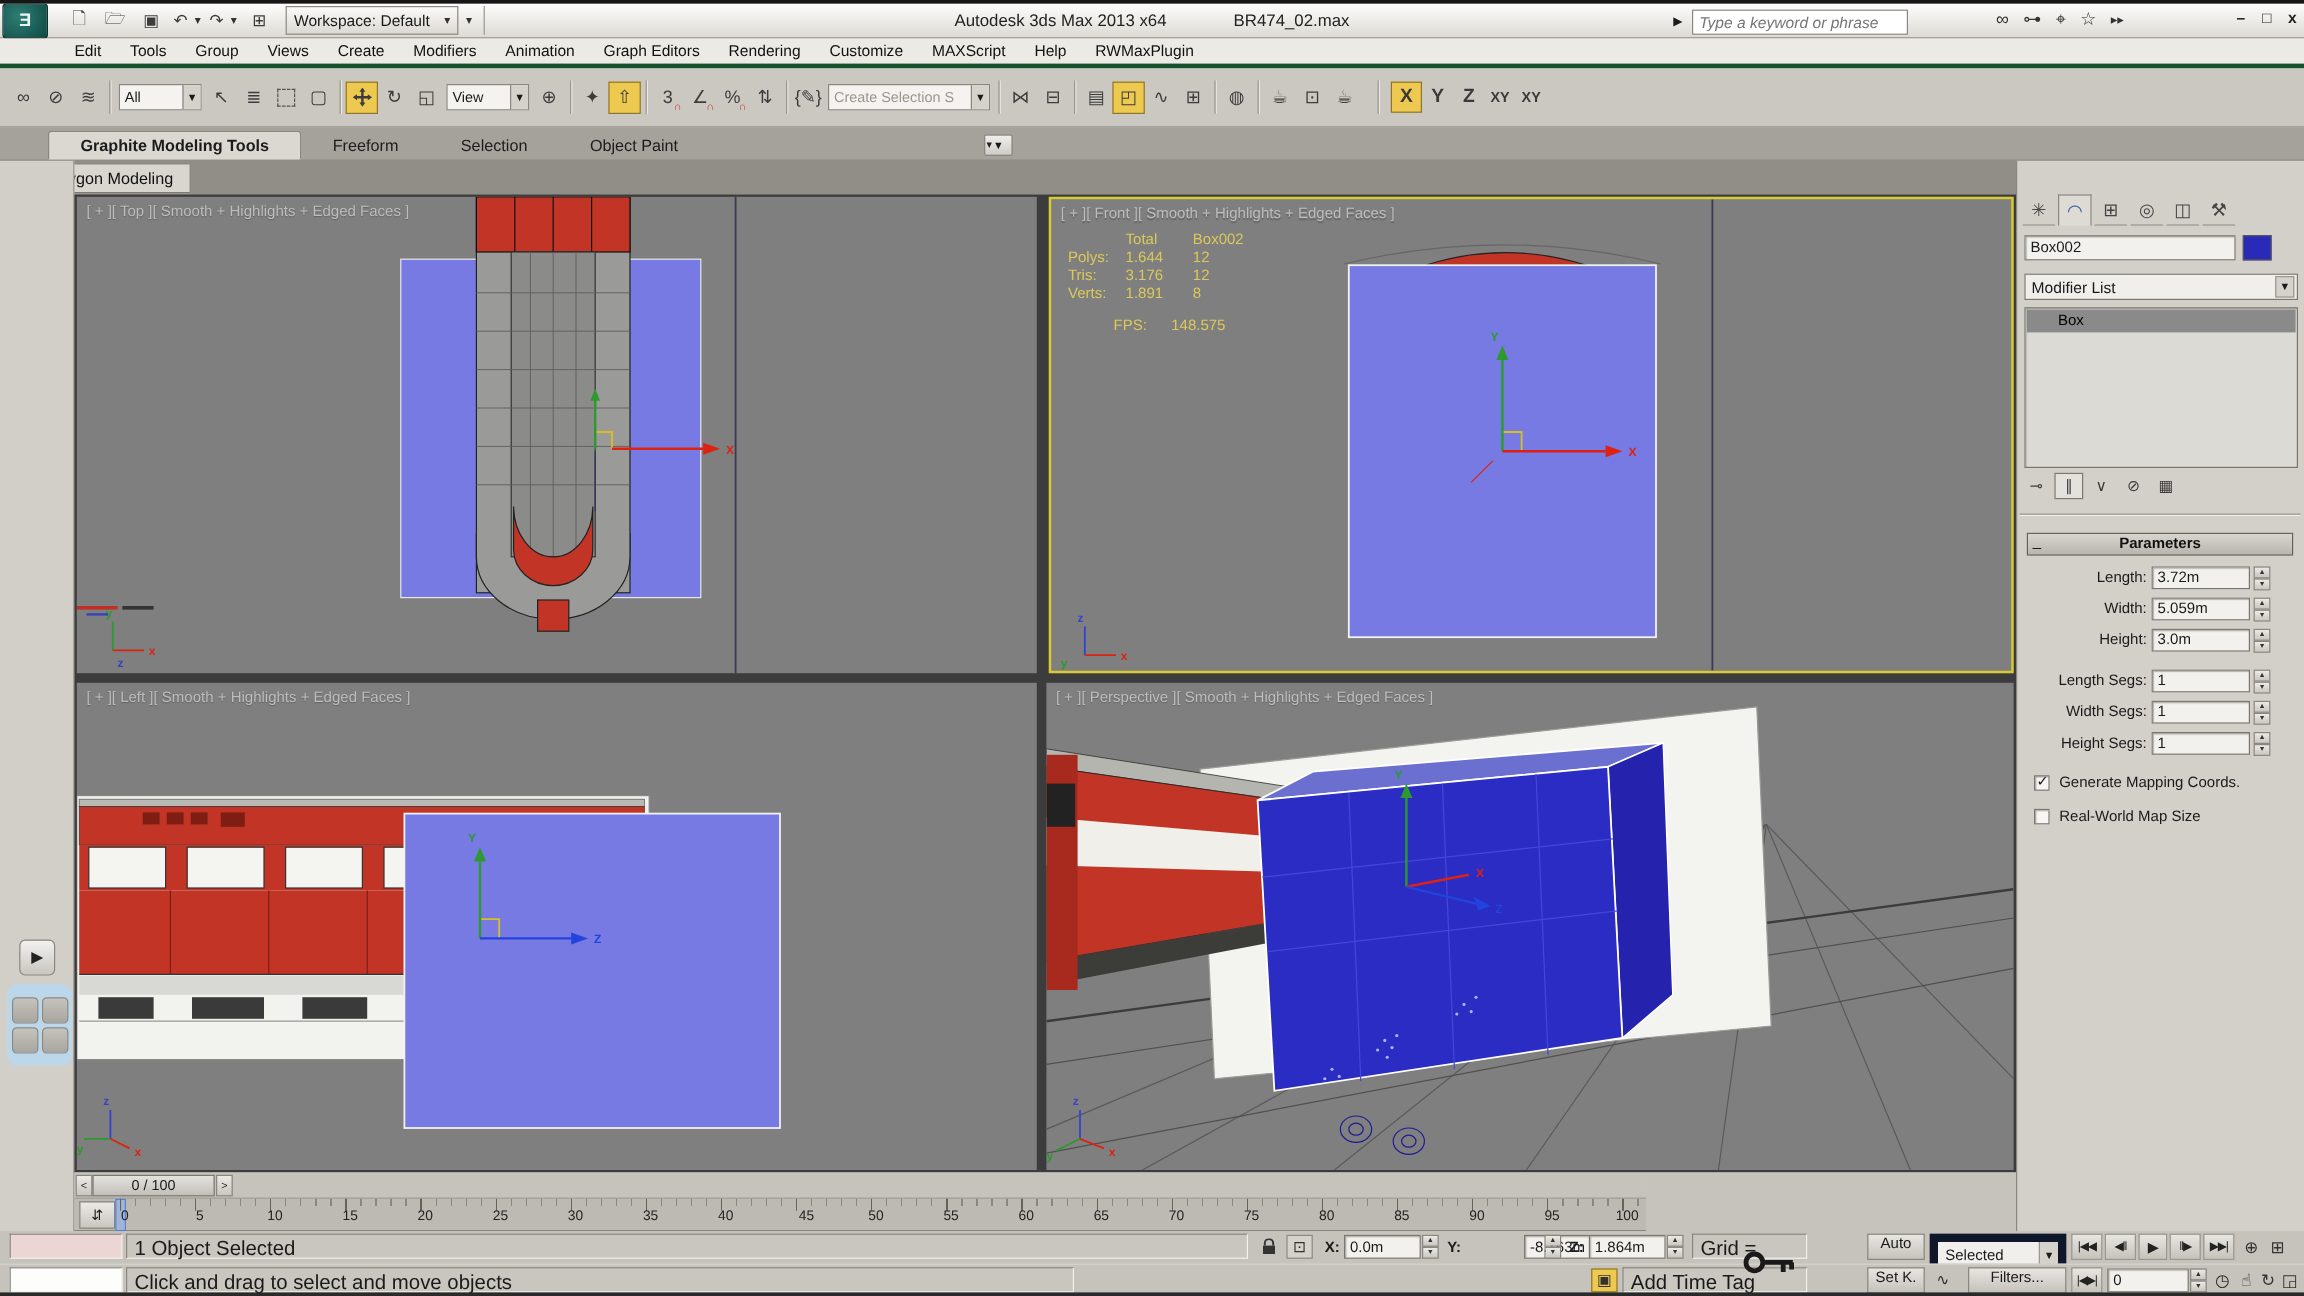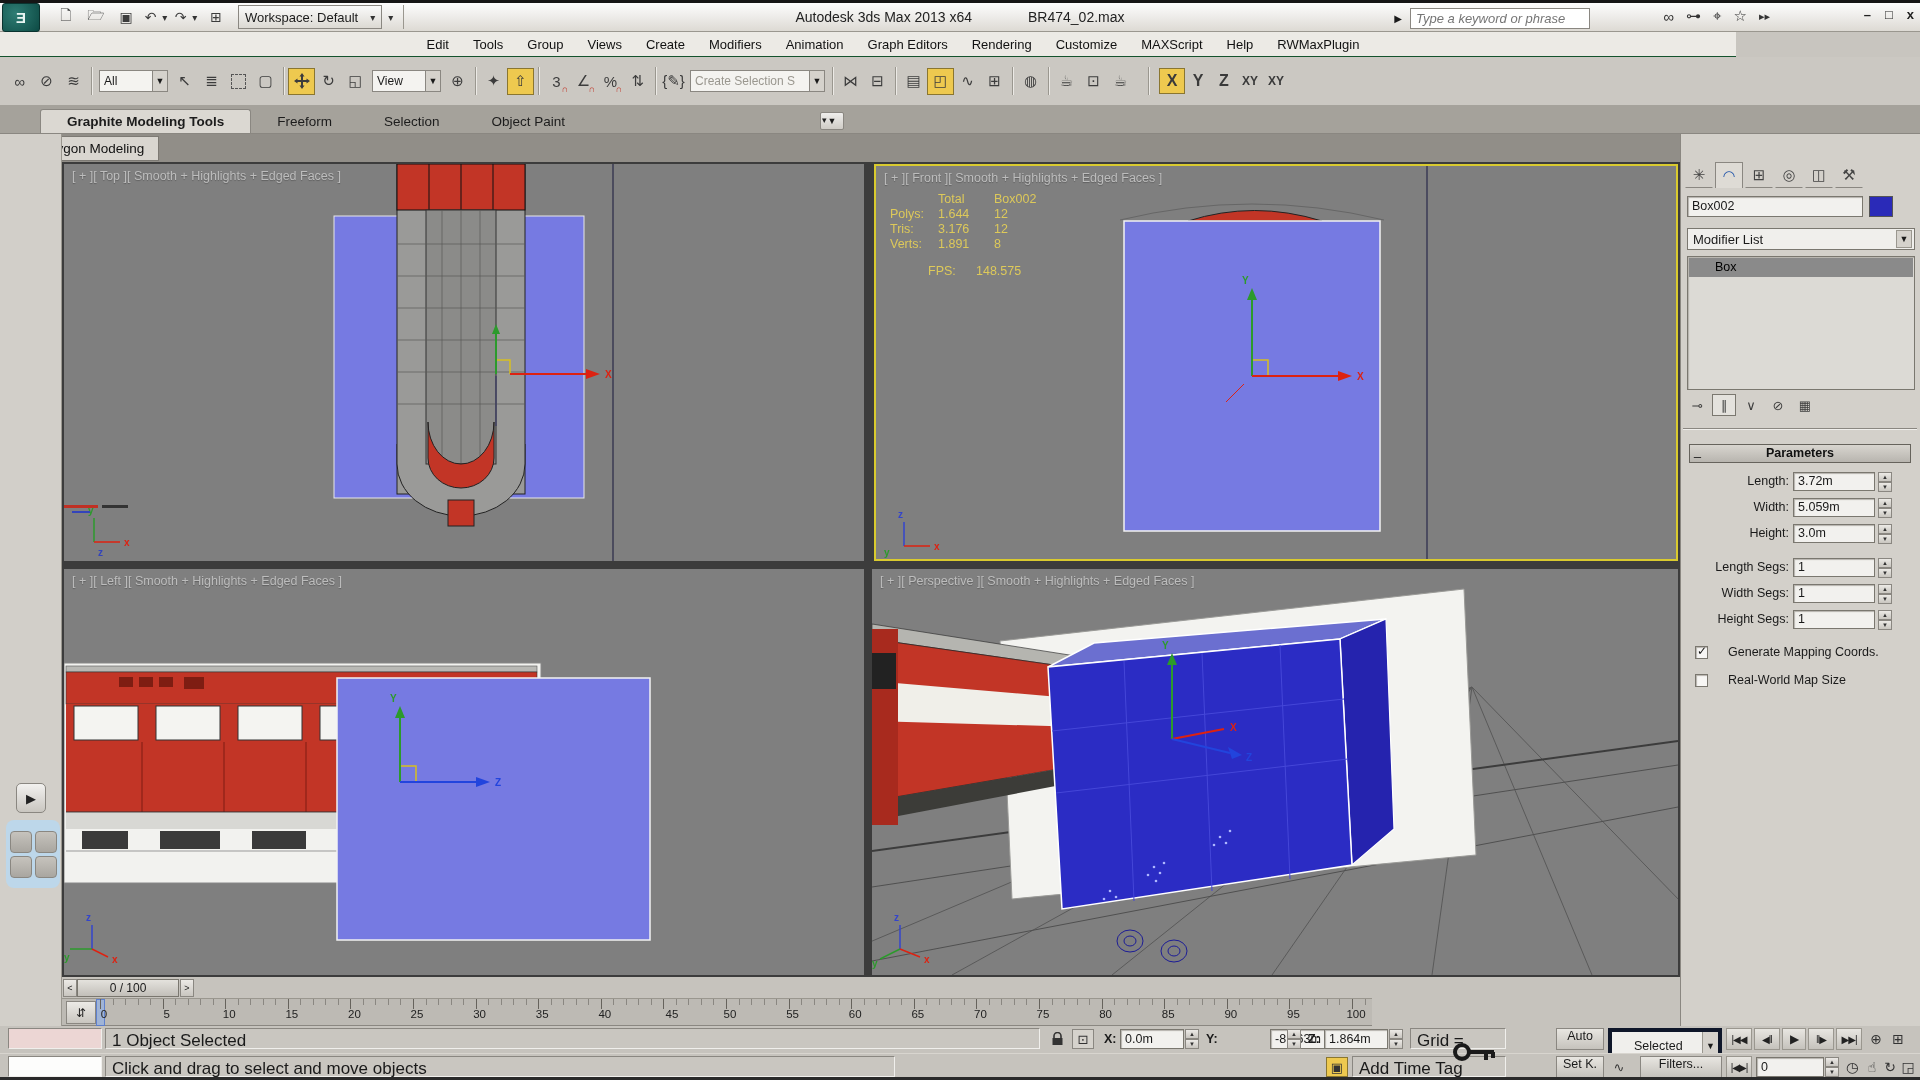--- a/index.html
+++ b/index.html
@@ -16,21 +16,21 @@
   .ws-dd{display:flex;align-items:center;height:24px;margin-left:10px;padding:0 6px;background:linear-gradient(#fafafa,#dcd9d3);border:1px solid #8a8781;font-size:13px;gap:6px;}
   .flyout{font-size:10px;color:#333;margin-left:6px;}
   .tb-sep{width:1px;height:24px;background:#9a978f;margin-left:10px;}
   .title-center{position:absolute;left:0;right:0;top:6px;text-align:center;font-size:14px;color:#222;pointer-events:none;}
   .title-center .fn{margin-left:52px;}
   .search-wrap{position:absolute;right:330px;top:5px;display:flex;align-items:center;gap:8px;}
   .search-input{width:180px;height:21px;border:1px solid #8a8781;background:#fff;font-style:italic;color:#888;font-size:13px;padding:0 5px;font-family:"Liberation Sans",sans-serif;}
   .title-icons{position:absolute;right:150px;top:4px;display:flex;align-items:center;gap:12px;font-size:15px;color:#333;}
   .winctl{position:absolute;right:6px;top:4px;display:flex;gap:14px;font-size:13px;color:#222;font-weight:bold;}
   
-  .menubar{position:absolute;left:0;top:32px;width:1736px;height:25px;background:#eceae5;display:flex;align-items:center;padding-left:50px;border-bottom:1px solid #14532d;justify-content:center;}
+  .menubar{position:absolute;left:0;top:32px;width:1920px;height:25px;background:#eceae5;display:flex;align-items:center;padding-left:50px;border-bottom:4px solid #14532d;}
   .menu-item{padding:3px 12px;font-size:13px;color:#111;}
   
   .toolbar{position:absolute;left:0;top:57px;width:1920px;height:49px;background:#cbc8c2;display:flex;align-items:center;padding-left:6px;border-bottom:1px solid #a5a29b;}
   .tbtn{display:inline-flex;align-items:center;justify-content:center;width:27px;height:27px;font-size:15px;color:#3c3c3c;background:transparent;border:1px solid transparent;position:relative;}
   .tbtn.active{background:#eec94f;border:1px solid #8a7630;}
   .tbtn .magnet{position:absolute;right:1px;bottom:0;font-size:9px;color:#c0392b;font-weight:bold;}
   .tsep{width:1px;height:28px;background:#9a978f;margin:0 4px;box-shadow:1px 0 0 #eceae6;}
   .dd{display:inline-flex;align-items:center;height:22px;background:#f4f3f0;border:1px solid #8a8781;margin:0 3px;font-size:12px;}
   .dd .dd-val{padding:0 4px;min-width:52px;}
   .dd .dd-arr{width:15px;height:100%;display:flex;align-items:center;justify-content:center;font-size:9px;background:#d5d2cc;border-left:1px solid #8a8781;}
@@ -81,21 +81,21 @@
   .cp-stacktools .tbtn{width:24px;height:22px;font-size:13px;}
   .cp-stacktools .tbtn.framed{border:1px solid #7a776f;background:#e4e2dd;}
   .cp-rule{position:absolute;left:2px;top:294px;width:234px;border-top:1px solid #8a8781;border-bottom:1px solid #f0efec;}
   .rollout{position:absolute;left:8px;top:310px;width:222px;height:19px;background:linear-gradient(#d8d5cf,#b8b5af);border:1px solid #66635c;text-align:center;font-size:12.5px;font-weight:bold;color:#111;line-height:17px;}
   .rollout .min{position:absolute;left:4px;top:-2px;font-weight:normal;}
   .prow{position:absolute;left:0;width:240px;height:20px;}
   .prow .plabel{position:absolute;right:132px;width:100px;text-align:right;font-size:12.5px;top:2px;}
   .prow .pfield{position:absolute;left:112px;top:0;width:82px;height:19px;background:#f2f1ee;border:1px solid #7a776f;box-shadow:inset 1px 1px 1px #b5b2ac;font-size:12.5px;padding:1px 4px;}
   .spin{position:absolute;left:197px;top:0;width:14px;height:19px;display:flex;flex-direction:column;}
   .spin span{flex:1;background:linear-gradient(#eceae6,#c9c6c0);border:1px solid #8a8781;font-size:6px;line-height:8px;text-align:center;color:#333;}
-  .cbrow{position:absolute;left:14px;width:220px;height:16px;display:flex;align-items:center;gap:20px;}
+  .cbrow{position:absolute;left:14px;width:220px;height:16px;display:flex;align-items:center;gap:8px;}
   .cb{width:13px;height:13px;background:#f7f6f4;border:1px solid #7a776f;box-shadow:inset 1px 1px 1px #b5b2ac;position:relative;}
   .cb.checked::after{content:"✓";position:absolute;left:1px;top:-3px;font-size:12px;font-weight:bold;color:#111;}
   .cblabel{font-size:12.5px;}
   
   .timeslider{position:absolute;left:62px;top:977px;width:1310px;height:22px;background:#c6c3bd;border-bottom:1px solid #9a978f;display:flex;align-items:center;}
   .ts-arrow{width:14px;height:18px;margin-left:1px;background:linear-gradient(#eceae6,#c9c6c0);border:1px solid #8a8781;font-size:9px;display:flex;align-items:center;justify-content:center;}
   .ts-btn{width:102px;height:18px;background:linear-gradient(#e4e2dd,#c2bfb9);border:1px solid #7a776f;text-align:center;font-size:12px;line-height:17px;}
   .trackwrap{position:absolute;left:62px;top:999px;width:1310px;height:27px;background:#bdbab4;border-bottom:1px solid #8a8781;}
   .curvebtn{position:absolute;left:4px;top:2px;width:30px;height:23px;background:linear-gradient(#eceae6,#c9c6c0);border:1px solid #8a8781;font-size:12px;display:flex;align-items:center;justify-content:center;}
   .ruler{position:absolute;left:38px;top:0;width:1266px;height:27px;
@@ -115,21 +115,21 @@
   .swatch.white{background:#fdfdfc;}
   .sbtn{position:absolute;top:2px;height:22px;background:linear-gradient(#e8e6e1,#c5c2bc);border:1px solid #8a8781;font-size:12.5px;text-align:center;}
   .coordlabel{position:absolute;top:6px;font-size:12.5px;font-weight:bold;}
   .coordfield{position:absolute;top:3px;height:20px;background:#f2f1ee;border:1px solid #7a776f;box-shadow:inset 1px 1px 1px #b5b2ac;font-size:12.5px;padding:2px 4px;}
   .mini{position:absolute;top:3px;width:22px;height:20px;display:flex;align-items:center;justify-content:center;font-size:13px;color:#333;}
   .mini.framed{border:1px solid #8a8781;background:#d5d2cc;}
   .mini.yellow{background:#eec94f;border:1px solid #8a7630;}
   .keyicon{position:absolute;left:1452px;top:1034px;width:46px;height:36px;z-index:3;}
   .pbtn{position:absolute;top:2px;height:22px;background:linear-gradient(#e8e6e1,#c5c2bc);border:1px solid #9a978f;font-size:10px;display:flex;align-items:center;justify-content:center;letter-spacing:-1px;color:#222;}
   .navbtn{position:absolute;top:2px;width:24px;height:22px;display:flex;align-items:center;justify-content:center;font-size:14px;color:#333;}
-  .dd2{position:absolute;top:2px;height:36px;background:#f0efec;border:4px solid #0f172a;display:flex;align-items:center;justify-content:space-between;font-size:12.5px;padding-left:22px;}
+  .dd2{position:absolute;top:2px;height:36px;background:#f0efec;border:7px solid #0f172a;display:flex;align-items:center;justify-content:space-between;font-size:12.5px;padding-left:6px;}
   .dd2 .dd-arr{width:16px;align-self:stretch;display:flex;align-items:center;justify-content:center;font-size:9px;background:#d5d2cc;border-left:1px solid #9a978f;}
   .gizmo-label{font-size:10px;font-weight:bold;}
 </style>
 </head>
 <body>
 
 <div class="screen">
 
   <div class="titlebar">
     <div class="appbtn">

